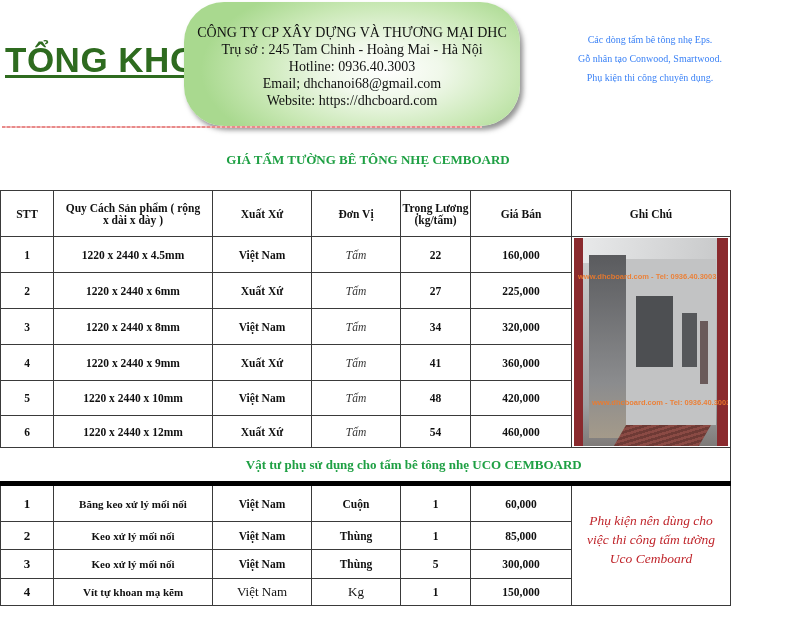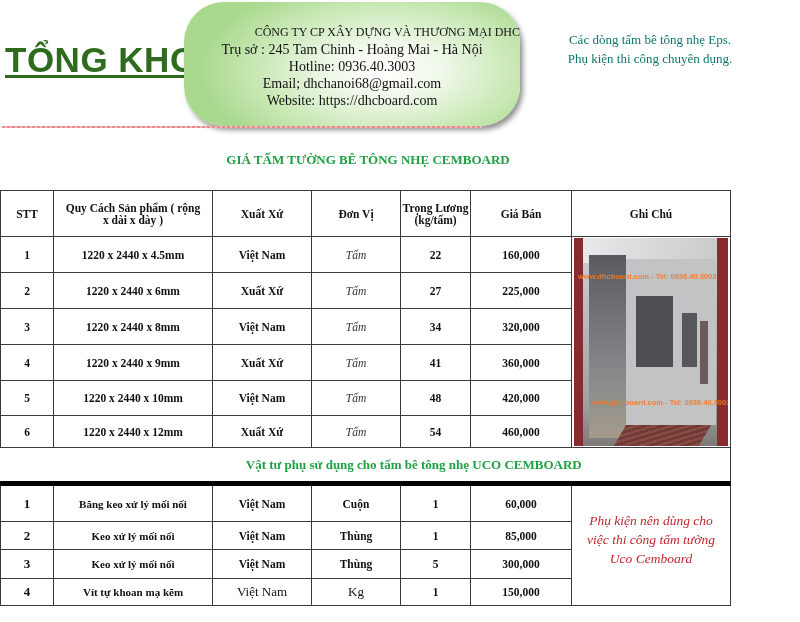--- a/index.html
+++ b/index.html
@@ -15,25 +15,25 @@
   }
 
   .company-box {
     position: absolute; left: 184px; top: 2px; width: 336px; height: 124px;
     border-radius: 40px;
     background: radial-gradient(ellipse 55% 75% at 60% 55%, #ffffff 0%, #f0f8ea 30%, #c9e8b5 70%, #a9d98f 100%);
     box-shadow: 3px 4px 5px rgba(60,60,60,0.55);
     text-align: center; padding-top: 22px;
     font-size: 14px; line-height: 17px; color: #111;
   }
-  .company-box .name { font-size: 12px; text-align: right; }
+  .company-box .name { font-size: 14px; }
 
   .right-header { position: absolute; left: 540px; top: 30px; width: 220px; text-align: center; }
   .right-header .title { color: #1a7a2a; font-size: 17.5px; letter-spacing: 0.2px; margin-bottom: 4px; }
-  .right-header .line { font-size: 13px; line-height: 19px; color: #0f766e; }
+  .right-header .line { font-size: 10px; line-height: 19px; color: #3b82f6; }
 
   .divider {
     position: absolute; left: 2px; top: 126px; width: 480px; height: 2px;
     background: repeating-linear-gradient(90deg, #e88a8a 0 3px, #f4bcbc 3px 5px);
   }
 
   .section-title {
     position: absolute; left: 0; width: 736px; text-align: center;
     color: #1fa044; font-weight: bold; font-size: 13px;
   }
@@ -75,20 +75,21 @@
 <div class="company-box">
   <div class="name">CÔNG TY CP XÂY DỰNG VÀ THƯƠNG MẠI DHC</div>
   <div>Trụ sở : 245 Tam Chinh - Hoàng Mai - Hà Nội</div>
   <div>Hotline:  0936.40.3003</div>
   <div>Email;  dhchanoi68@gmail.com</div>
   <div>Website: https://dhcboard.com</div>
 </div>
 
 <div class="right-header">
   <div class="line">Các dòng tấm bê tông nhẹ Eps.</div>
+  <div class="line">Gỗ nhân tạo Conwood, Smartwood.</div>
   <div class="line">Phụ kiện thi công chuyên dụng.</div>
 </div>
 
 <div class="divider"></div>
 
 <div class="section-title" style="top:152px;">GIÁ TẤM TƯỜNG BÊ TÔNG NHẸ CEMBOARD</div>
 
 <table class="grid" style="top:190px; width:730px;">
   <colgroup>
     <col style="width:53px">

